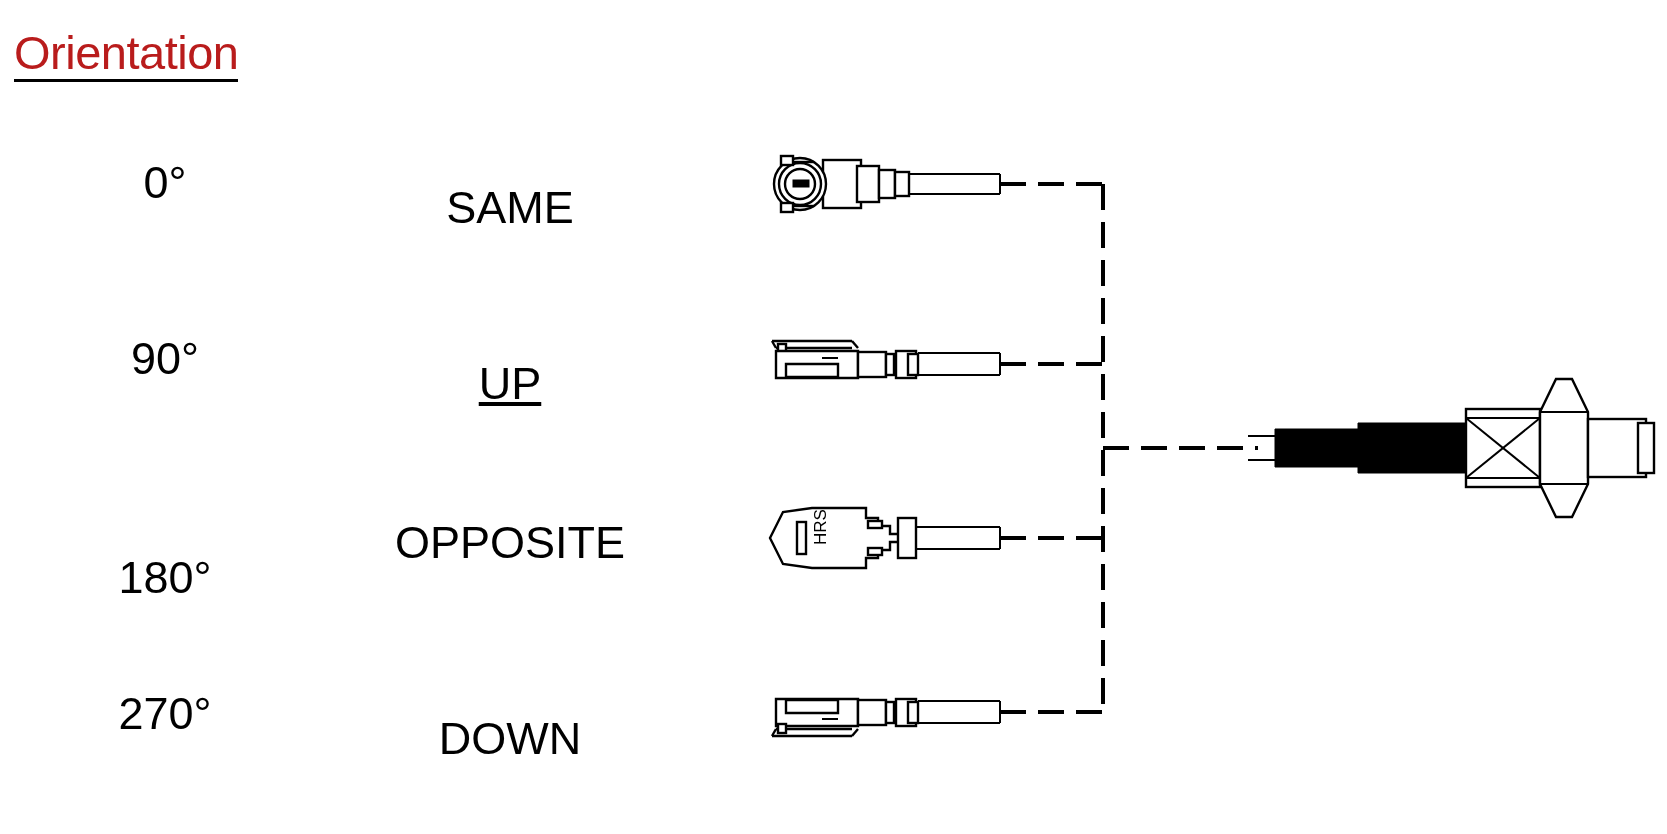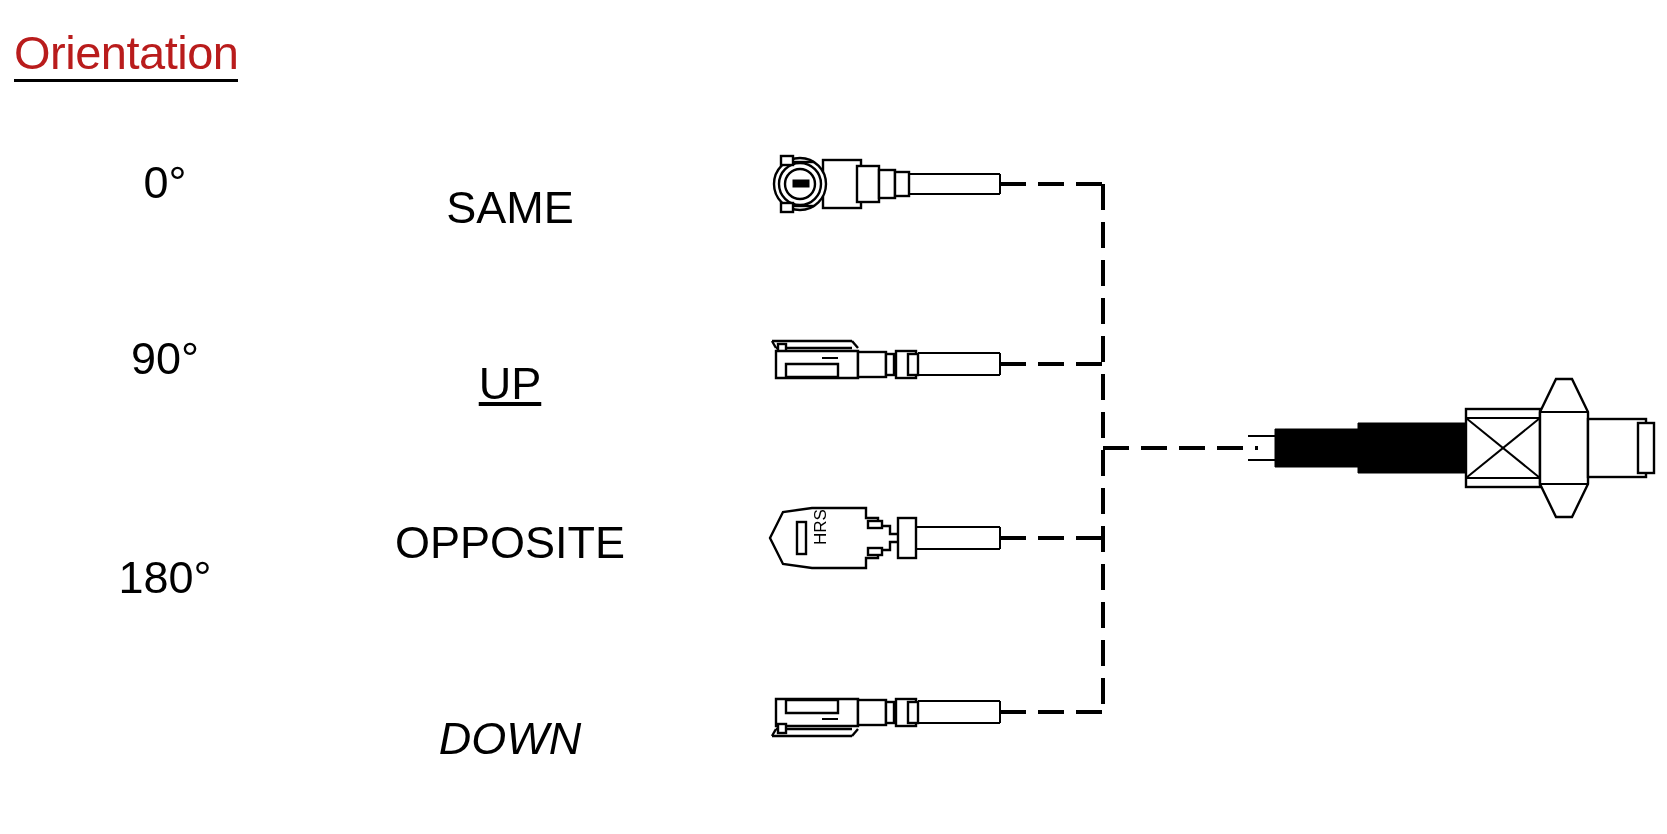--- a/index.html
+++ b/index.html
@@ -84,21 +84,22 @@
 
   <div class="cell cell-orientation" style="top:160px;">0°</div>
   <div class="cell cell-direction" style="top:160px;">SAME</div>
 
   <div class="cell cell-orientation" style="top:336px;">90°</div>
   <div class="cell cell-direction" style="top:336px;text-decoration:underline;">UP</div>
 
   <div class="cell cell-orientation" style="top:515px;margin-top:40px;">180°</div>
   <div class="cell cell-direction" style="top:495px;">OPPOSITE</div>
 
-  <div class="cell cell-direction" style="top:691px;font-style:italic;">DOWN</div>
+  <div class="cell cell-orientation" style="top:691px;">270°</div>
+  <div class="cell cell-direction" style="top:691px;">DOWN</div>
 
   <svg class="overlay" viewBox="0 0 1667 834" xmlns="http://www.w3.org/2000/svg">
 
     <g>
 
       <rect class="fillw" x="823" y="160" width="38" height="48"></rect>
 
       <circle class="fillw" cx="800" cy="184" r="26"></circle>
       <circle class="ln" cx="800" cy="184" r="21" fill="none"></circle>
       <circle class="ln" cx="800" cy="184" r="15" fill="none"></circle>

